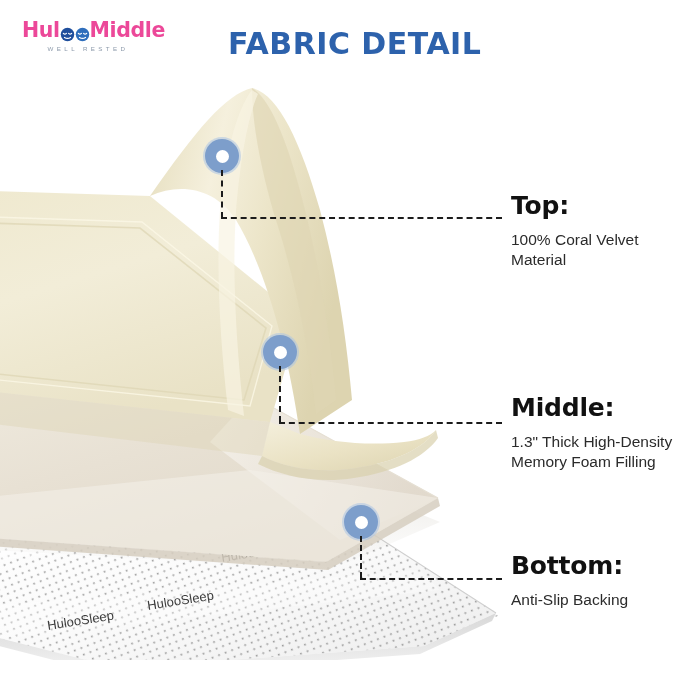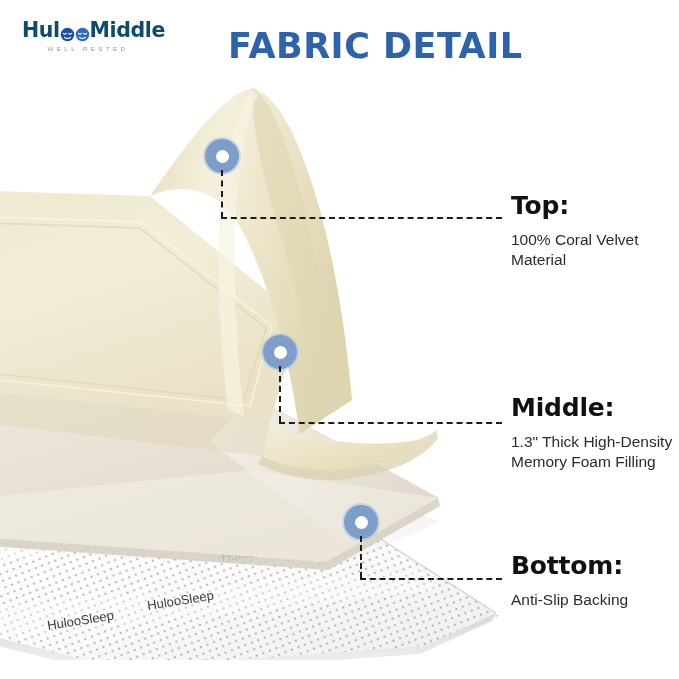--- a/index.html
+++ b/index.html
@@ -23,21 +23,21 @@
     position: absolute;
     left: 22px;
     top: 20px;
     width: 160px;
     height: 44px;
   }
   #logo-wordmark {
     font-family: "DejaVu Sans", sans-serif;
     font-weight: bold;
     font-size: 20.5px;
-    color: #0c4a6e;
+    color: #ec4899;
     letter-spacing: -0.4px;
     line-height: 1;
     white-space: nowrap;
     display: flex;
     align-items: center;
   }
   #logo-tagline {
     font-family: "Liberation Sans", sans-serif;
     font-size: 6.2px;
     letter-spacing: 3.4px;
@@ -55,21 +55,21 @@
     top: 2px;
   }
 
   
   #title {
     position: absolute;
     left: 228px;
     top: 26px;
     font-family: "DejaVu Sans", sans-serif;
     font-weight: bold;
-    font-size: 35px;
+    font-size: 30px;
     letter-spacing: 0.5px;
     color: #2d62ac;
     white-space: nowrap;
   }
 
   
   #product {
     position: absolute;
     left: 0;
     top: 70px;

